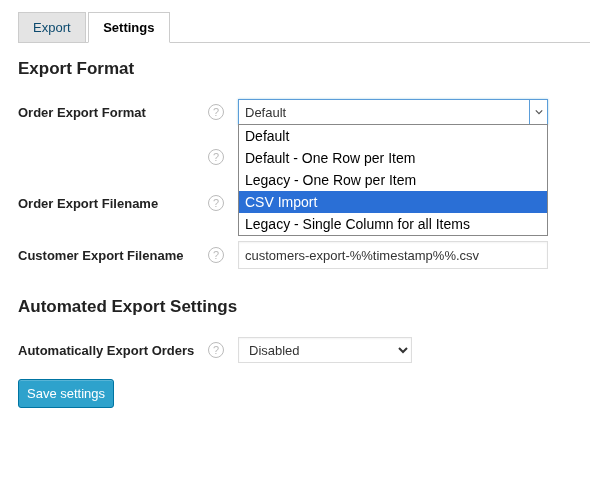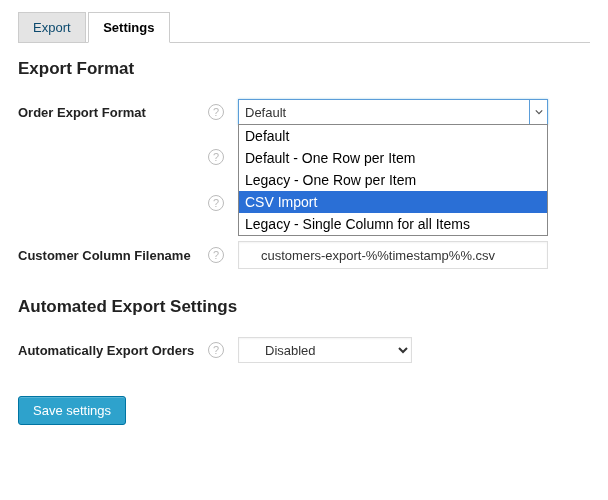--- a/index.html
+++ b/index.html
@@ -63,21 +63,21 @@
     font-size: 11px;
     line-height: 14px;
     text-align: center;
     font-weight: normal;
     flex-shrink: 0;
   }
   .form-control { flex: 0 0 auto; position: relative; }
   select, input[type=text] {
     font-family: inherit;
     font-size: 13px;
-    padding: 4px 22px;
+    padding: 4px 6px;
     border: 1px solid #ddd;
     background: #fff;
     color: #333;
     box-shadow: inset 0 1px 2px rgba(0,0,0,0.05);
   }
   input[type=text] { width: 310px; height: 28px; }
   select { height: 26px; }
   .select-open {
     width: 310px;
     height: 26px;
@@ -112,22 +112,22 @@
     color: #000;
     cursor: pointer;
     white-space: nowrap;
   }
   .dropdown-item.highlight {
     background: #2a6fd6;
     color: #fff;
   }
   .save-btn {
     display: inline-block;
-    margin-top: 21px;
-    padding: 6px 14px;
+    margin-top: 4px;
+    padding: 6px 8px;
     background: #2ea2cc;
     border: 1px solid #0074a2;
     color: #fff;
     font-size: 13px;
     border-radius: 3px;
     cursor: pointer;
     box-shadow: inset 0 1px 0 rgba(255,255,255,0.2);
   }
 </style>
 </head>
@@ -168,30 +168,31 @@
 
 <div class="form-row">
   <div class="form-label">
     <span class="help">?</span>
   </div>
   <div class="form-control"></div>
 </div>
 
 <div class="form-row">
   <div class="form-label">
+    <span>Order Export Filename</span>
     <span class="help">?</span>
   </div>
   <div class="form-control">
     <input type="text" value="orders-export-%%timestamp%%.csv" style="">
   </div>
 </div>
 
 <div class="form-row">
   <div class="form-label">
-    <span>Customer Column Filename</span>
+    <span>Customer Export Filename</span>
     <span class="help">?</span>
   </div>
   <div class="form-control">
     <input type="text" value="customers-export-%%timestamp%%.csv" style="">
   </div>
 </div>
 
 <h2>Automated Export Settings</h2>
 
 <div class="form-row">

